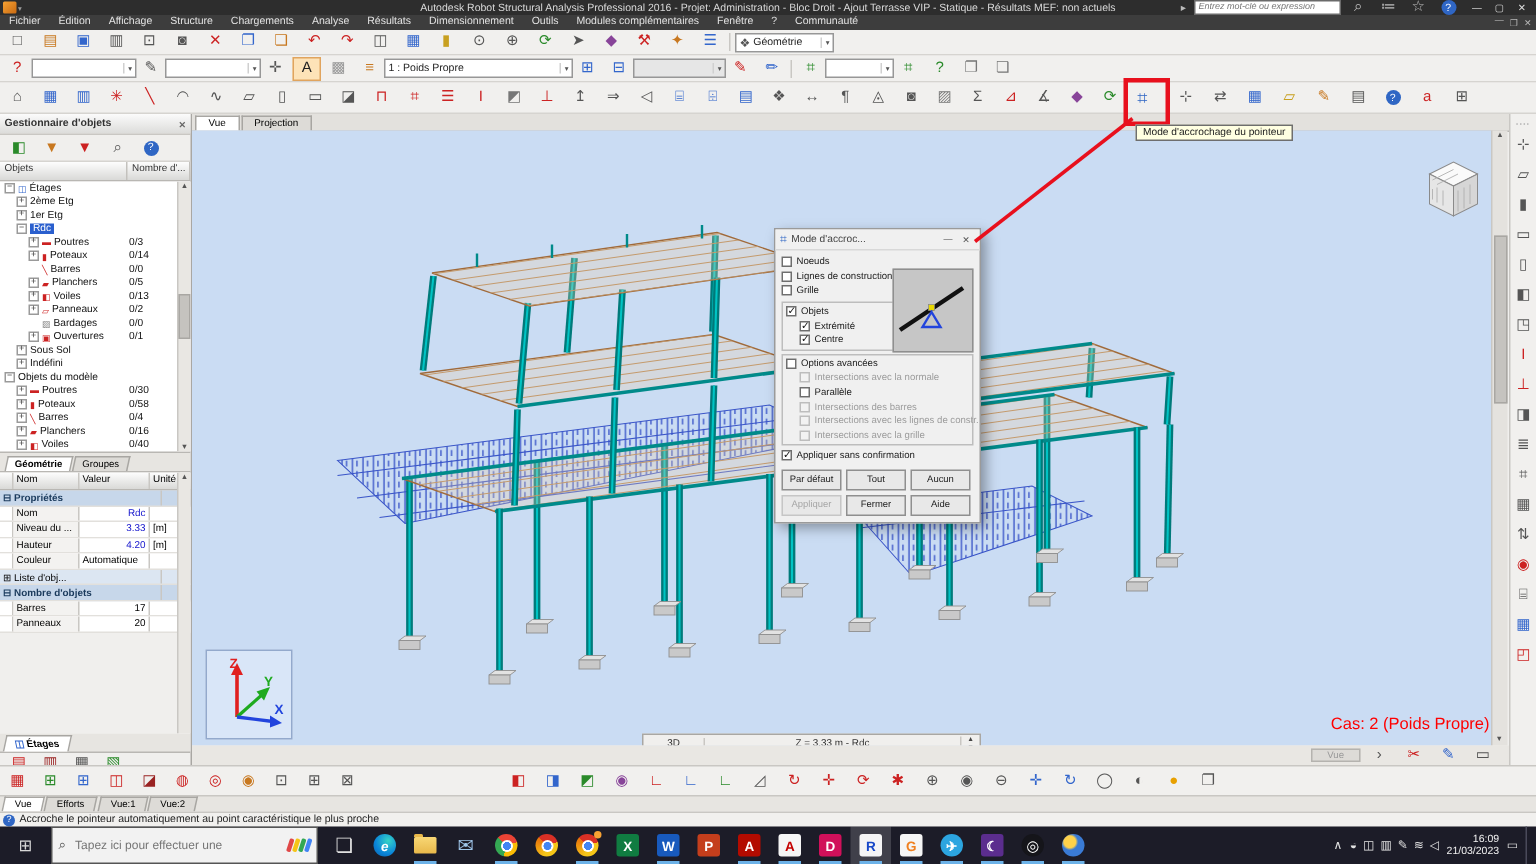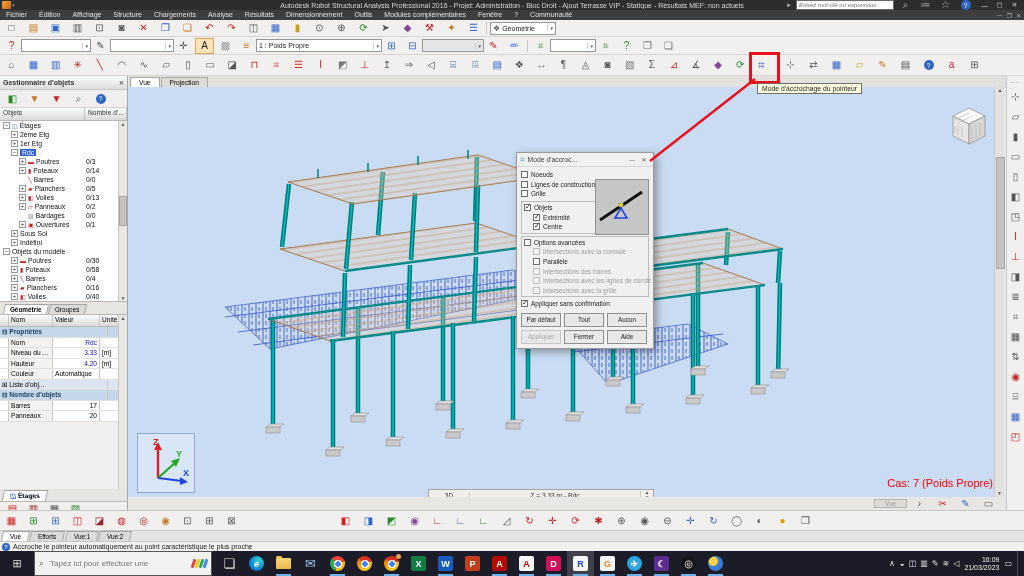--- a/index.html
+++ b/index.html
@@ -920,21 +920,21 @@
         </svg>
       </div>
       <div class="vstat">
         <span class="vs1">3D</span>
         <span class="vs2">Z = 3.33 m - Rdc</span>
         <span class="spin">
             <i>▲</i>
             <i>▼</i>
           </span>
       </div>
-      <div class="caselbl">Cas: 7 (Poids Propre)</div>
+      <div class="caselbl">Cas: 2 (Poids Propre)</div>
     </div>
     <div class="vscroll">▲<div class="vthumb"></div><div style="position:absolute;bottom:1px;left:2px;">▼</div></div>
     <div class="hstrip">
       <span class="ghosttab">Vue</span>
       <span id="vp-mini" style="display:flex;gap:4px;">
           <span class="icon-btn">
             <span class="ig" style="color: rgb(85, 85, 85);">›</span>
           </span>
           <span class="icon-btn">
             <span class="ig" style="color: rgb(204, 34, 34);">✂</span>

